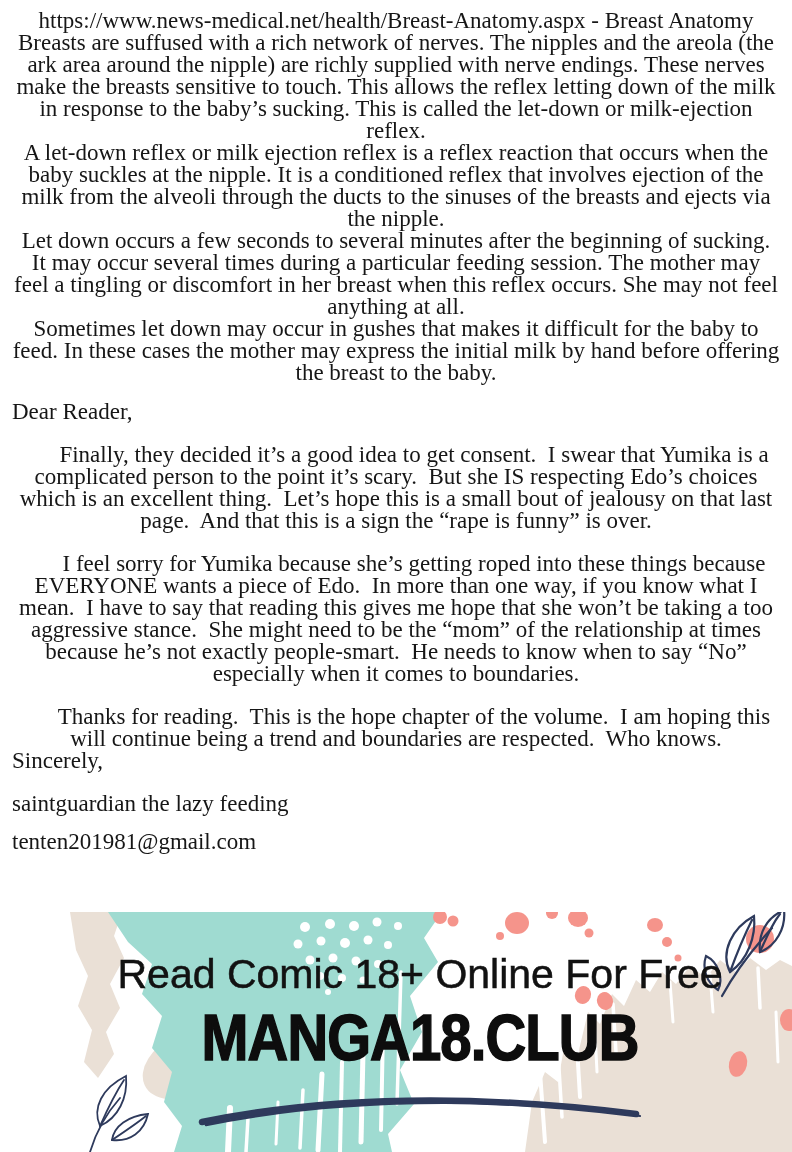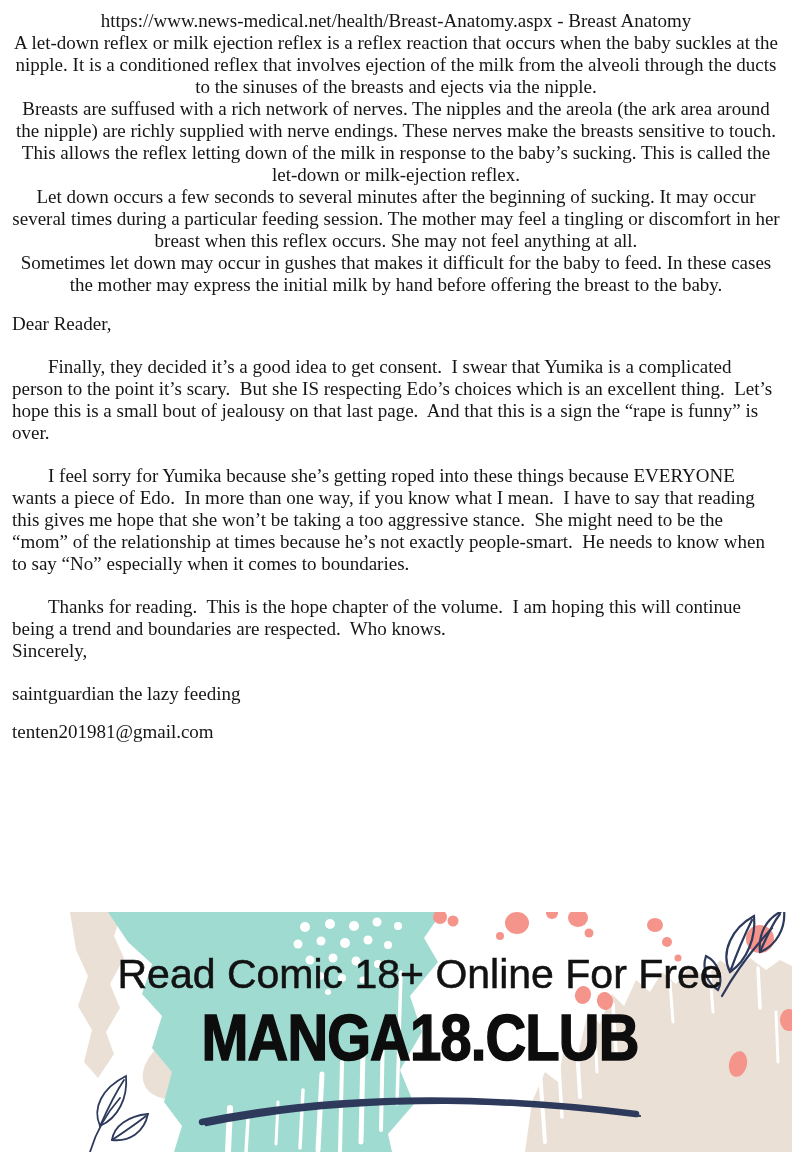--- a/index.html
+++ b/index.html
@@ -4,26 +4,26 @@
 <style>
   * { margin: 0; padding: 0; box-sizing: border-box; }
   html, body { width: 792px; height: 1152px; background: #ffffff; overflow: hidden; }
   .page {
     position: relative; width: 792px; height: 1152px; background: #ffffff;
     font-family: "Liberation Serif", "DejaVu Serif", serif;
     color: #161616;
   }
   .doc {
     position: absolute; left: 12px; right: 12px; top: 10px;
-    font-size: 19px; line-height: 22px;
+    font-size: 23px; line-height: 22px;
   }
   .intro p { text-align: center; }
   .salutation { margin-top: 17px; text-align: left; }
   .letter-p {
-    margin-top: 21px; text-align: left;
+    margin-top: 21px; text-align: center;
     text-indent: 36px; white-space: pre-wrap;
   }
   .closing { }
   .sig-name { margin-top: 21px; }
   .sig-email { margin-top: 16px; }
 
   .banner {
     position: absolute; left: 70px; top: 912px; width: 722px; height: 240px;
     overflow: hidden; background: #ffffff;
   }
@@ -48,22 +48,22 @@
   }
 </style>
 </head>
 <body>
 
 <div class="page">
 
   <div class="doc">
     <div class="intro">
       <p>https://www.news-medical.net/health/Breast-Anatomy.aspx - Breast Anatomy</p>
+      <p>Breasts are suffused with a rich network of nerves. The nipples and the areola (the ark area around the nipple) are richly supplied with nerve endings. These nerves make the breasts sensitive to touch. This allows the reflex letting down of the milk in response to the baby’s sucking. This is called the let-down or milk-ejection reflex.</p>
       <p>A let-down reflex or milk ejection reflex is a reflex reaction that occurs when the baby suckles at the nipple. It is a conditioned reflex that involves ejection of the milk from the alveoli through the ducts to the sinuses of the breasts and ejects via the nipple.</p>
-      <p>Breasts are suffused with a rich network of nerves. The nipples and the areola (the ark area around the nipple) are richly supplied with nerve endings. These nerves make the breasts sensitive to touch. This allows the reflex letting down of the milk in response to the baby’s sucking. This is called the let-down or milk-ejection reflex.</p>
       <p>Let down occurs a few seconds to several minutes after the beginning of sucking. It may occur several times during a particular feeding session. The mother may feel a tingling or discomfort in her breast when this reflex occurs. She may not feel anything at all.</p>
       <p>Sometimes let down may occur in gushes that makes it difficult for the baby to feed. In these cases the mother may express the initial milk by hand before offering the breast to the baby.</p>
     </div>
 
     <div class="letter">
       <p class="salutation">Dear Reader,</p>
       <p class="letter-p">Finally, they decided it’s a good idea to get consent.  I swear that Yumika is a complicated person to the point it’s scary.  But she IS respecting Edo’s choices which is an excellent thing.  Let’s hope this is a small bout of jealousy on that last page.  And that this is a sign the “rape is funny” is over.</p>
       <p class="letter-p">I feel sorry for Yumika because she’s getting roped into these things because EVERYONE wants a piece of Edo.  In more than one way, if you know what I mean.  I have to say that reading this gives me hope that she won’t be taking a too aggressive stance.  She might need to be the “mom” of the relationship at times because he’s not exactly people-smart.  He needs to know when to say “No” especially when it comes to boundaries.</p>
       <p class="letter-p">Thanks for reading.  This is the hope chapter of the volume.  I am hoping this will continue being a trend and boundaries are respected.  Who knows.</p>
       <p class="closing">Sincerely,</p>

